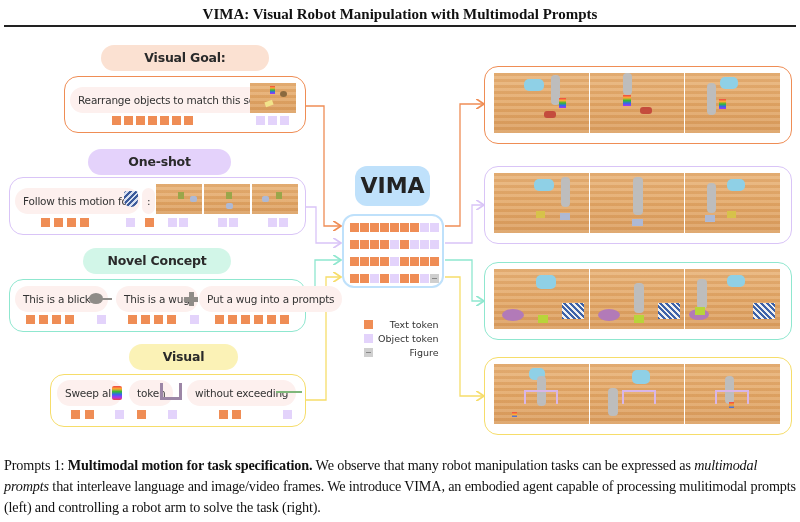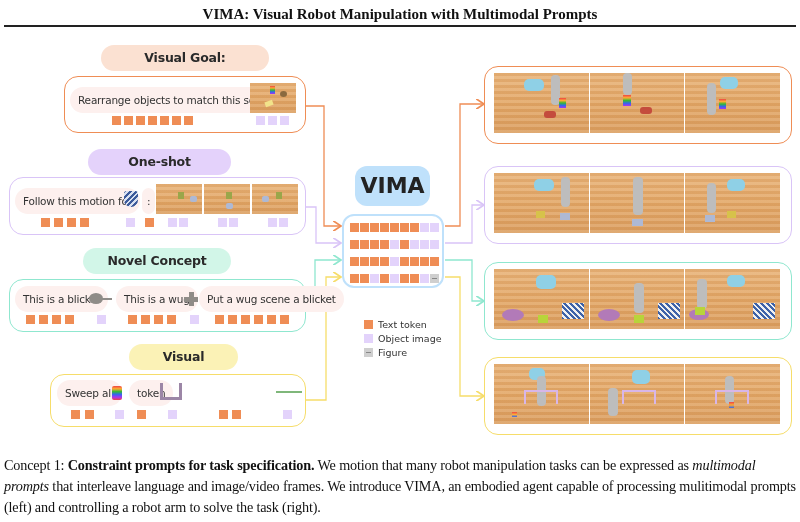--- a/index.html
+++ b/index.html
@@ -42,21 +42,21 @@
 
   .vima-badge {
     position: absolute; left: 355px; top: 166px; width: 75px; height: 40px; border-radius: 12px;
     background: #bfe1fb; font-weight: bold; font-size: 22px; line-height: 40px; text-align: center; color: #222;
     font-family: "DejaVu Sans", sans-serif;
   }
   .grid-box {
     position: absolute; left: 342px; top: 214px; width: 102px; height: 74px; border: 2px solid #bfe1fb;
     border-radius: 12px; background: #fff;
   }
-  .legend { position: absolute; left: 364px; top: 319px; font-size: 9.5px; font-family: "DejaVu Sans", sans-serif; color: #333; }
+  .legend { position: absolute; left: 364px; top: 319px; font-size: 9.5px; font-family: "DejaVu Sans", sans-serif; color: #333; text-align: right; }
   .legend-row { position: relative; height: 14px; padding-left: 14px; line-height: 11px; }
   .legend-row .tok { left: 0; top: 1px; }
 
   .caption {
     position: absolute; left: 4px; top: 455px; width: 794px;
     font-family: "Liberation Serif", serif; font-size: 14.2px; line-height: 21px; color: #111; letter-spacing: -0.15px;
   }
   .caption b { font-weight: bold; }
   .caption i { font-style: italic; }
 
@@ -154,21 +154,21 @@
 </div>
 
 <div class="label-pill" style="left:83px; top:248px; width:148px; background:#d2f6e8;">Novel Concept Grounding</div>
 <div class="panel" style="left:9px; top:279px; width:297px; height:53px; border-color:#8fe7cf;">
   <div class="text-chip" style="left:5px; top:6px;">This is a blicket</div>
   <div class="obj-shape" style="left:79px; top:13px; width:14px; height:11px; border-radius:50%; background:#8f8c88;"></div>
   <div class="obj-shape" style="left:92px; top:18px; width:10px; height:2px; background:#8f8c88;"></div>
   <div class="text-chip" style="left:106px; top:6px;">This is a wug</div>
   <div class="obj-shape" style="left:174px; top:12px; width:14px; height:14px; background:
        linear-gradient(#8f8c88,#8f8c88) center/5px 14px no-repeat, linear-gradient(#8f8c88,#8f8c88) center/14px 5px no-repeat;"></div>
-  <div class="text-chip" style="left:189px; top:6px;">Put a wug scene a blicket</div>
+  <div class="text-chip" style="left:189px; top:6px;">Put a wug into a prompts</div>
   <div id="tok-row-2">
       <span class="tok text" style="left: 16px; top: 35px;"></span>
       <span class="tok text" style="left: 29px; top: 35px;"></span>
       <span class="tok text" style="left: 42px; top: 35px;"></span>
       <span class="tok text" style="left: 55px; top: 35px;"></span>
       <span class="tok obj" style="left: 87px; top: 35px;"></span>
       <span class="tok text" style="left: 118px; top: 35px;"></span>
       <span class="tok text" style="left: 131px; top: 35px;"></span>
       <span class="tok text" style="left: 144px; top: 35px;"></span>
       <span class="tok text" style="left: 157px; top: 35px;"></span>
@@ -181,20 +181,21 @@
       <span class="tok text" style="left: 270px; top: 35px;"></span>
     </div>
 </div>
 
 <div class="label-pill" style="left:129px; top:344px; width:109px; background:#fbf2b6;">Visual Constraint</div>
 <div class="panel" style="left:50px; top:374px; width:256px; height:53px; border-color:#f6dd6a;">
   <div class="text-chip" style="left:6px; top:5px;">Sweep all</div>
   <div class="obj-shape" style="left:61px; top:11px; width:10px; height:14px; border-radius:2px; background:linear-gradient(#e44,#fa3,#3b3,#36e,#a3e,#e44);"></div>
   <div class="text-chip" style="left:78px; top:5px;">token</div>
   <div class="obj-shape" style="left:109px; top:8px; width:22px; height:17px; border:3px solid #9c86a6; border-top:none;"></div>
+  <div class="text-chip" style="left:136px; top:5px;">without exceeding</div>
   <div class="obj-shape" style="left:225px; top:16px; width:26px; height:2px; background:#7fb77a;"></div>
   <div id="tok-row-3">
       <span class="tok text" style="left: 20px; top: 35px;"></span>
       <span class="tok text" style="left: 34px; top: 35px;"></span>
       <span class="tok obj" style="left: 64px; top: 35px;"></span>
       <span class="tok text" style="left: 86px; top: 35px;"></span>
       <span class="tok obj" style="left: 117px; top: 35px;"></span>
       <span class="tok text" style="left: 168px; top: 35px;"></span>
       <span class="tok text" style="left: 181px; top: 35px;"></span>
       <span class="tok obj" style="left: 232px; top: 35px;"></span>
@@ -241,21 +242,21 @@
     <span class="tok pad" style="left: 86px; top: 58px;"></span>
   </div>
 
 <div class="legend">
   <div class="legend-row">
     <span class="tok text"></span>
     <span>Text token</span>
   </div>
   <div class="legend-row">
     <span class="tok obj"></span>
-    <span>Object image</span>
+    <span>Object token</span>
   </div>
   <div class="legend-row">
     <span class="tok pad"></span>
     <span>Figure</span>
   </div>
 </div>
 
 <div class="panel" style="left:484px; top:66px; width:308px; height:78px; border-color:#ef8d55;">
   <div class="frame wood" style="left:9px; width:95px;">
     <div class="robot-base" style="left:30px;top:6px;width:20px;height:12px;"></div>
@@ -329,14 +330,14 @@
     <div class="obj-shape" style="left:32px;top:26px;width:34px;height:14px;border:2px solid #d8b6e8;border-bottom:none;"></div>
   </div>
   <div class="frame wood" style="left:199px; width:96px;">
     <div class="robot-arm" style="left:40px;top:12px;width:9px;height:28px;"></div>
     <div class="obj-shape" style="left:30px;top:26px;width:34px;height:14px;border:2px solid #d8b6e8;border-bottom:none;"></div>
     <div class="obj-shape" style="left:44px;top:38px;width:5px;height:6px;background:linear-gradient(#e44,#fa3,#36e);"></div>
   </div>
 </div>
 
 <div class="caption">
-  <span>Concept 1: </span><b>Constraint prompts for task specification.</b><span> We motion that many robot manipulation tasks can be expressed as </span><i>multimodal prompts</i><span> that interleave language and image/video frames. We introduce VIMA, an embodied agent capable of processing mulitimodal prompts (left) and controlling a robot arm to solve the task (right).</span>
+  <span>Prompts 1: </span><b>Multimodal motion for task specification.</b><span> We observe that many robot manipulation tasks can be expressed as </span><i>multimodal prompts</i><span> that interleave language and image/video frames. We introduce VIMA, an embodied agent capable of processing mulitimodal prompts (left) and controlling a robot arm to solve the task (right).</span>
 </div>
 
 </body></html>

